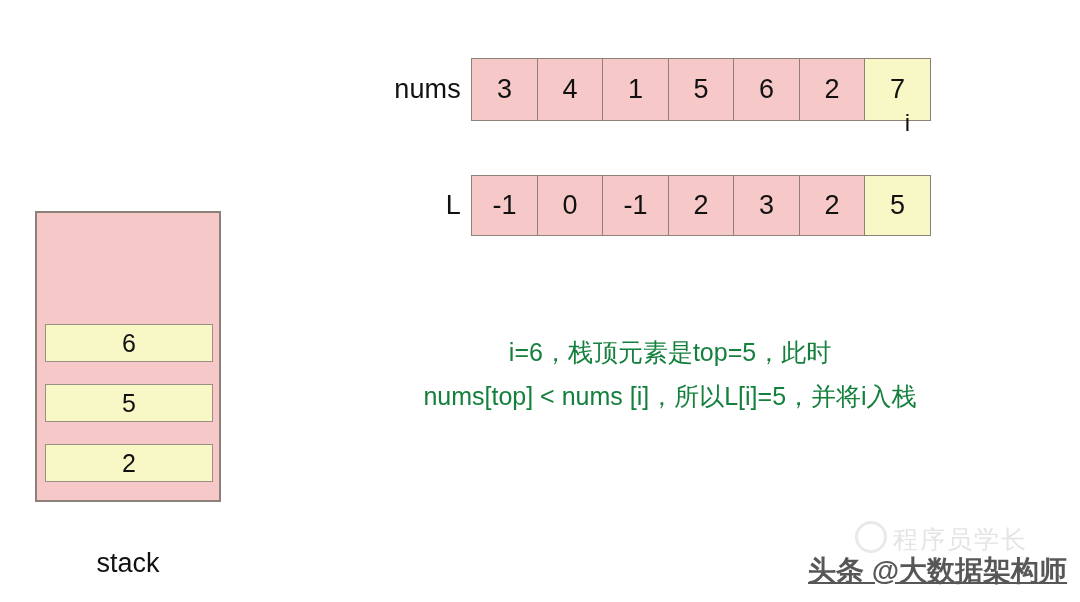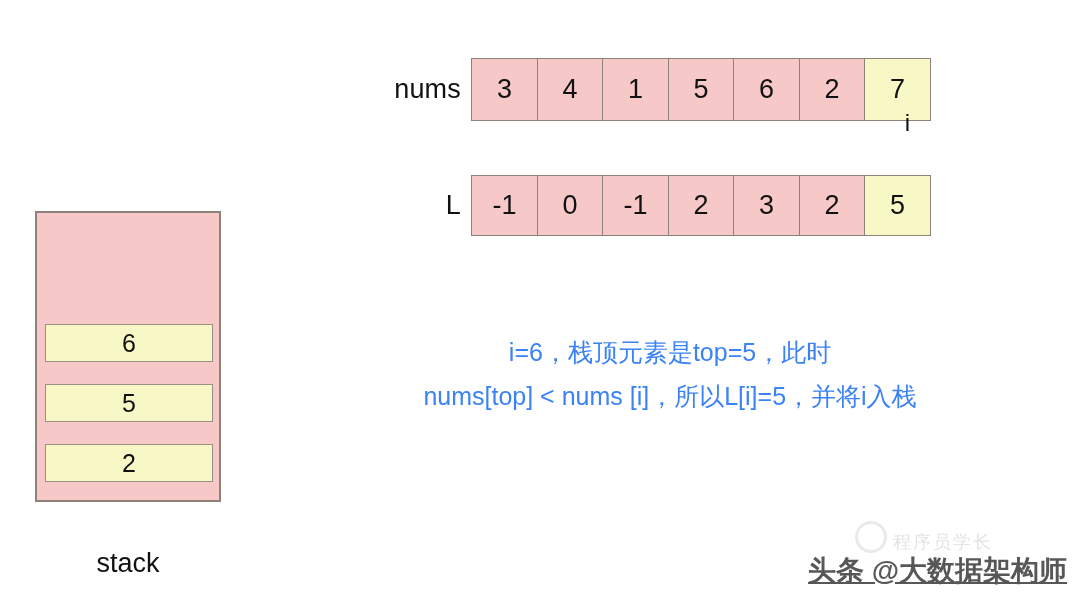--- a/index.html
+++ b/index.html
@@ -110,30 +110,30 @@
 
   
   #explanation {
     position: absolute;
     left: 360px;
     top: 330px;
     width: 620px;
     text-align: center;
     font-size: 25px;
     line-height: 44px;
-    color: #3b82f6;
+    color: #15803d;
   }
   #explanation .line { display: block; white-space: nowrap; }
 
   
   #ghost-watermark {
     position: absolute;
     left: 855px;
     top: 521px;
-    font-size: 18px;
+    font-size: 25px;
     color: #e4e4e4;
     letter-spacing: 2px;
     white-space: nowrap;
     pointer-events: none;
   }
   #ghost-watermark .ring {
     display: inline-block;
     width: 26px;
     height: 26px;
     border: 3px solid #e9e9e9;

